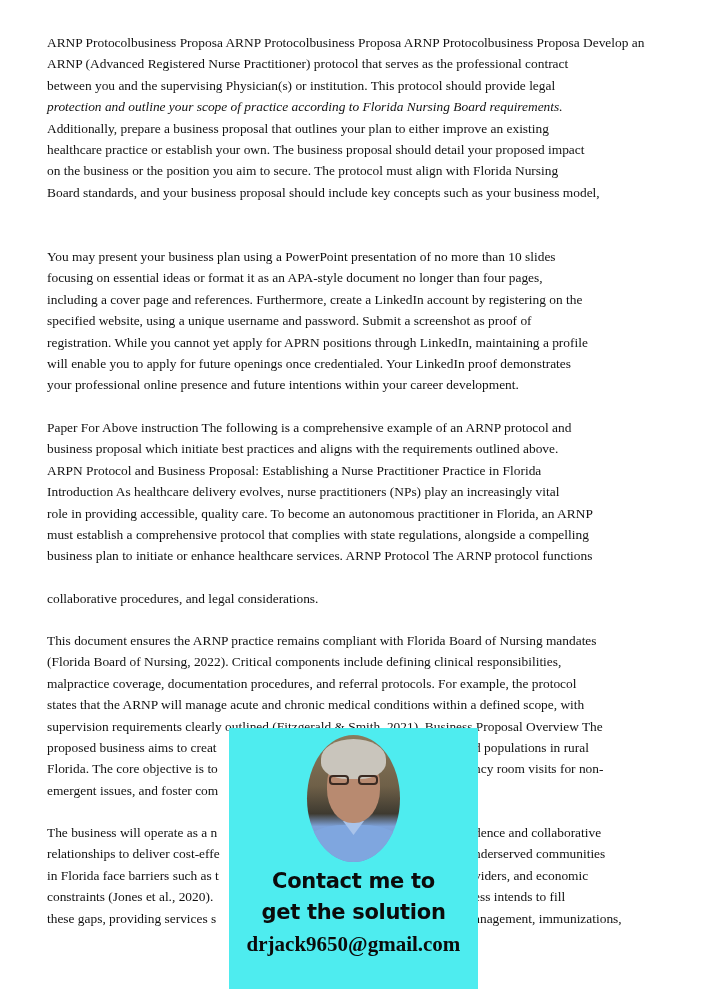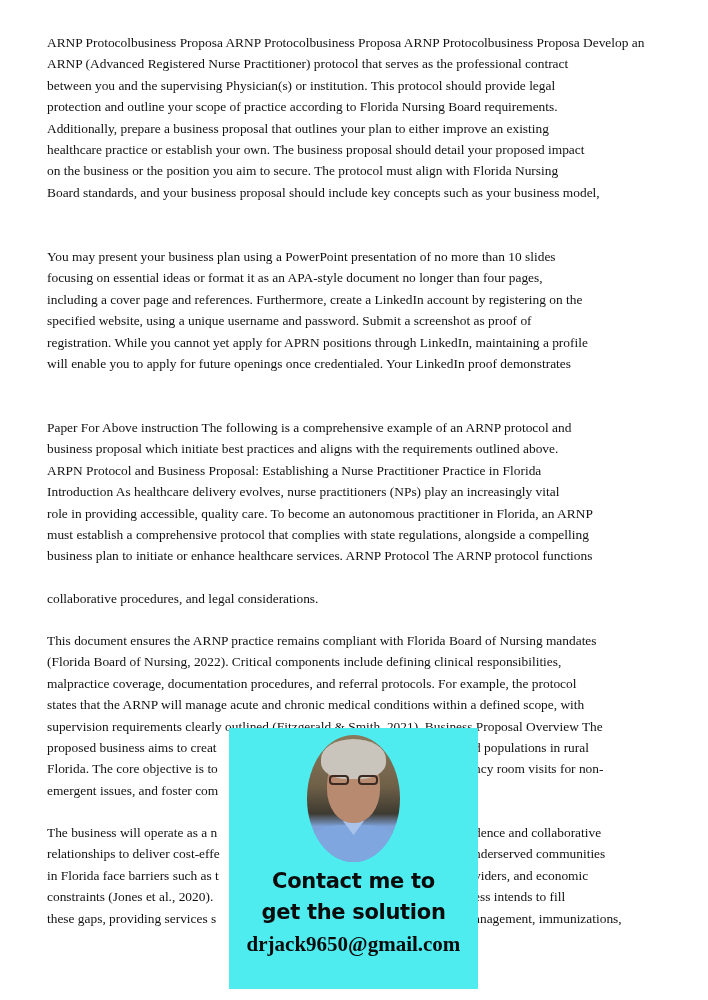--- a/index.html
+++ b/index.html
@@ -38,31 +38,32 @@
       font-size: 21px; color: #0b0b0b; line-height: 24px;
     }
   </style>
 </head>
 <body>
 
 <div class="page" id="page">
     <div class="line" style="top: 35px;">ARNP Protocolbusiness Proposa ARNP Protocolbusiness Proposa ARNP Protocolbusiness Proposa Develop an</div>
     <div class="line" style="top: 56.4px;">ARNP (Advanced Registered Nurse Practitioner) protocol that serves as the professional contract</div>
     <div class="line" style="top: 77.8px;">between you and the supervising Physician(s) or institution. This protocol should provide legal</div>
-    <div class="line" style="top: 99.2px;">protection and outline your scope of practice according to Florida Nursing Board requirements.</div>
+    <div class="line" style="top: 99.2px; font-style: italic;">protection and outline your scope of practice according to Florida Nursing Board requirements.</div>
     <div class="line" style="top: 120.6px;">Additionally, prepare a business proposal that outlines your plan to either improve an existing</div>
     <div class="line" style="top: 163.4px;">on the business or the position you aim to secure. The protocol must align with Florida Nursing</div>
     <div class="line" style="top: 142px;">healthcare practice or establish your own. The business proposal should detail your proposed impact</div>
     <div class="line" style="top: 184.8px;">Board standards, and your business proposal should include key concepts such as your business model,</div>
     <div class="line" style="top: 249px;">You may present your business plan using a PowerPoint presentation of no more than 10 slides</div>
     <div class="line" style="top: 270.4px;">focusing on essential ideas or format it as an APA-style document no longer than four pages,</div>
     <div class="line" style="top: 291.8px;">including a cover page and references. Furthermore, create a LinkedIn account by registering on the</div>
     <div class="line" style="top: 334.6px;">registration. While you cannot yet apply for APRN positions through LinkedIn, maintaining a profile</div>
     <div class="line" style="top: 313.2px;">specified website, using a unique username and password. Submit a screenshot as proof of</div>
     <div class="line" style="top: 356px;">will enable you to apply for future openings once credentialed. Your LinkedIn proof demonstrates</div>
+    <div class="line" style="top: 377.4px;">your professional online presence and future intentions within your career development.</div>
     <div class="line" style="top: 420px;">Paper For Above instruction The following is a comprehensive example of an ARNP protocol and</div>
     <div class="line" style="top: 441.4px;">business proposal which initiate best practices and aligns with the requirements outlined above.</div>
     <div class="line" style="top: 462.8px;">ARPN Protocol and Business Proposal: Establishing a Nurse Practitioner Practice in Florida</div>
     <div class="line" style="top: 484.2px;">Introduction As healthcare delivery evolves, nurse practitioners (NPs) play an increasingly vital</div>
     <div class="line" style="top: 505.6px;">role in providing accessible, quality care. To become an autonomous practitioner in Florida, an ARNP</div>
     <div class="line" style="top: 527px;">must establish a comprehensive protocol that complies with state regulations, alongside a compelling</div>
     <div class="line" style="top: 548.4px;">business plan to initiate or enhance healthcare services. ARNP Protocol The ARNP protocol functions</div>
     <div class="line" style="top: 591.2px;">collaborative procedures, and legal considerations.</div>
     <div class="line" style="top: 633px;">This document ensures the ARNP practice remains compliant with Florida Board of Nursing mandates</div>
     <div class="line" style="top: 654.4px;">(Florida Board of Nursing, 2022). Critical components include defining clinical responsibilities,</div>

